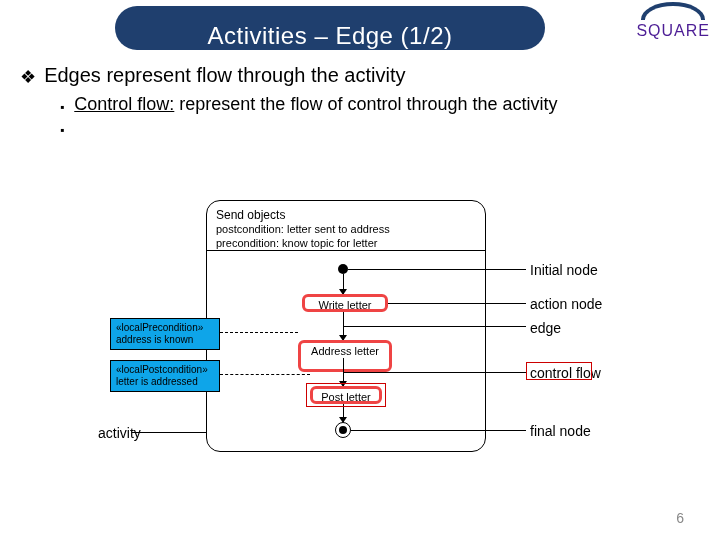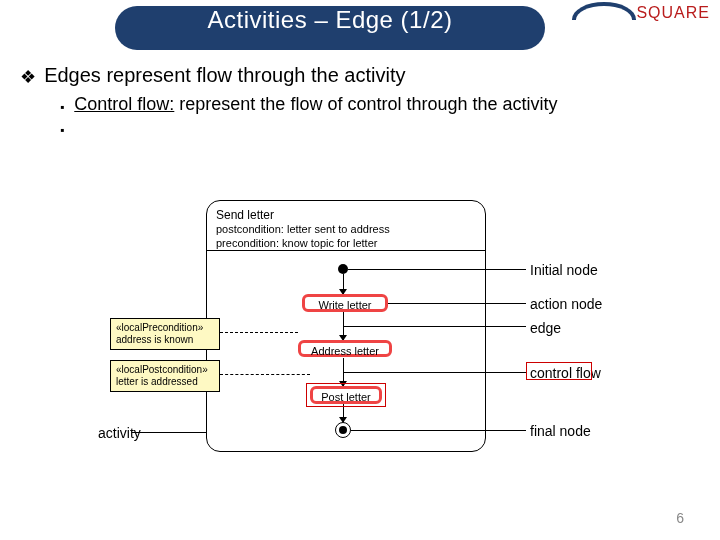--- a/index.html
+++ b/index.html
@@ -18,36 +18,36 @@
     justify-content: center;
     position: relative;
   }
   .title-bar {
     background: #1f3f6e;
     color: #ffffff;
     width: 430px;
     height: 44px;
     border-radius: 22px;
     display: flex;
-    align-items: flex-start;
+    align-items: flex-end;
     justify-content: center;
     font-size: 24px;
     font-weight: 400;
     letter-spacing: 0.5px;
     position: relative;
     left: -30px;
   }
   .square-logo {
     position: absolute;
     top: 2px;
     right: 10px;
     display: flex;
-    flex-direction: row;
-    align-items: flex-start;
-    color: #b91c1c;
+    flex-direction: column;
+    align-items: center;
+    color: #4c1d95;
   }
   .square-arc {
     width: 64px;
     height: 18px;
     border: 4px solid #1f3f6e;
     border-bottom: none;
     border-top-left-radius: 40px 22px;
     border-top-right-radius: 40px 22px;
   }
   .square-txt {
@@ -96,29 +96,29 @@
     border-radius: 14px;
   }
   .outer { left: 46px; top: 0; width: 280px; height: 252px; }
   .title-block { position: absolute; left: 56px; top: 8px; font-size: 11px; line-height: 1.25; }
   .title-block .t1 { font-size: 12px; }
   .hrline { position: absolute; left: 46px; top: 50px; width: 280px; height: 0; border-top: 1px solid #000; }
   .node-dot { position: absolute; border-radius: 50%; background: #000; }
   .init { left: 178px; top: 64px; width: 10px; height: 10px; }
   .action-box { position: absolute; border: 3px solid #ef4444; border-radius: 6px; background: #fff; text-align: center; font-size: 11px; padding: 2px 0; }
   .write { left: 142px; top: 94px; width: 86px; height: 18px; }
-  .address { left: 138px; top: 140px; width: 94px; height: 17px; }
+  .address { left: 138px; top: 140px; width: 94px; height: 32px; }
   .post { left: 150px; top: 186px; width: 72px; height: 18px; }
   .final-outer { position: absolute; left: 175px; top: 222px; width: 16px; height: 16px; border: 1px solid #000; border-radius: 50%; }
   .final-inner { position: absolute; left: 179px; top: 226px; width: 8px; height: 8px; background: #000; border-radius: 50%; }
   .vline { position: absolute; width: 0; border-left: 1px solid #000; }
   .arrowhead { position: absolute; width: 0; height: 0; border-left: 4px solid transparent; border-right: 4px solid transparent; border-top: 6px solid #000; }
   .hline { position: absolute; height: 0; border-top: 1px solid #000; }
   .lbl { position: absolute; font-size: 14px; white-space: nowrap; }
-  .notebox { position: absolute; border: 1px solid #000; background: #fef9c3; font-size: 10px; line-height: 1.2; padding: 3px 5px; }
+  .notebox { position: absolute; border: 1px solid #000; background: #0ea5e9; font-size: 10px; line-height: 1.2; padding: 3px 5px; }
   .redbox { position: absolute; border: 1.5px solid #c00; }
   .pagenum { position: absolute; right: 36px; bottom: 14px; font-size: 14px; color: #888; }
 </style>
 </head>
 <body>
 
 <div class="title-wrap">
   <div class="title-bar">
     <span>Activities – Edge (1/2)</span>
   </div>
@@ -142,21 +142,21 @@
     </div>
     <div class="b2">
       <span class="mark">▪</span>
     </div>
   </div>
 </div>
 
 <div class="diagram">
   <div class="round-rect outer"></div>
   <div class="title-block">
-    <div class="t1">Send letter</div>
+    <div class="t1">Send objects</div>
     <div>postcondition: letter sent to address</div>
     <div>precondition: know topic for letter</div>
   </div>
   <div class="hrline"></div>
 
   <div class="node-dot init"></div>
   <div class="vline" style="left:183px; top:74px; height:20px;"></div>
   <div class="arrowhead" style="left:179px; top:89px;"></div>
 
   <div class="action-box write">Write letter</div>

